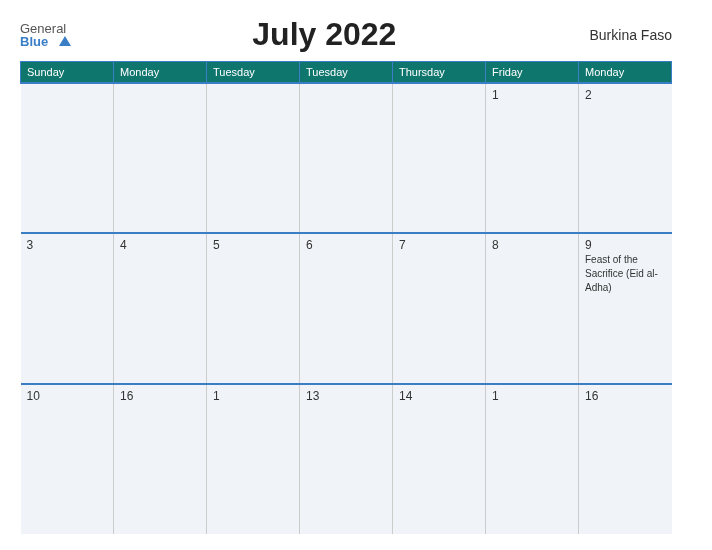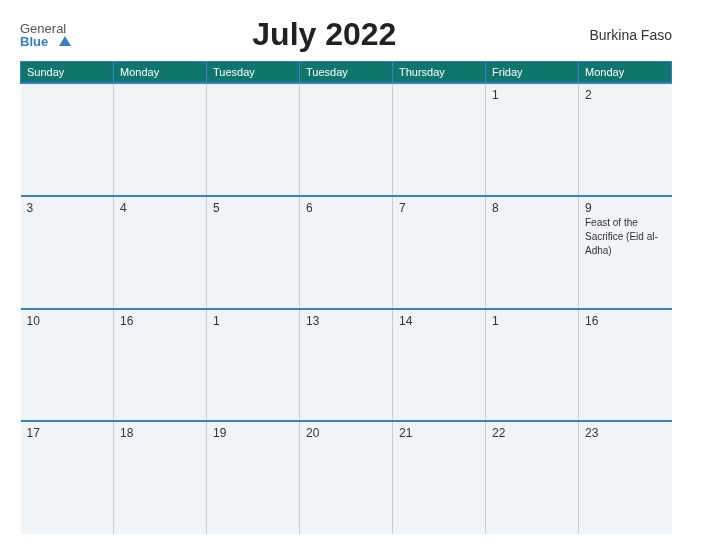--- a/index.html
+++ b/index.html
@@ -196,38 +196,15 @@
           <td>
             <span class="day-number">14</span>
           </td>
           <td>
             <span class="day-number">1</span>
           </td>
           <td>
             <span class="day-number">16</span>
           </td>
         </tr>
-        <tr>
-          <td>
-            <span class="day-number">17</span>
-          </td>
-          <td>
-            <span class="day-number">18</span>
-          </td>
-          <td>
-            <span class="day-number">19</span>
-          </td>
-          <td>
-            <span class="day-number">20</span>
-          </td>
-          <td>
-            <span class="day-number">21</span>
-          </td>
-          <td>
-            <span class="day-number">22</span>
-          </td>
-          <td>
-            <span class="day-number">23</span>
-          </td>
-        </tr>
       </tbody>
   </table>
 </div>
 
 </body></html>

